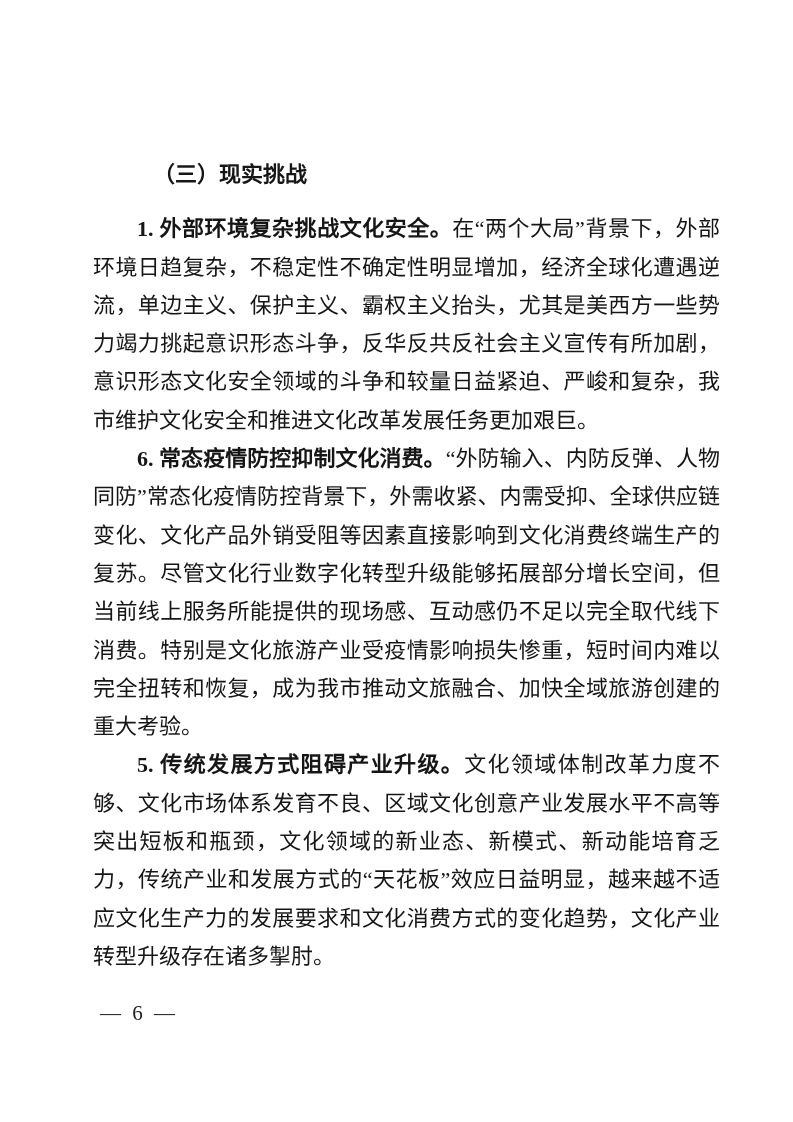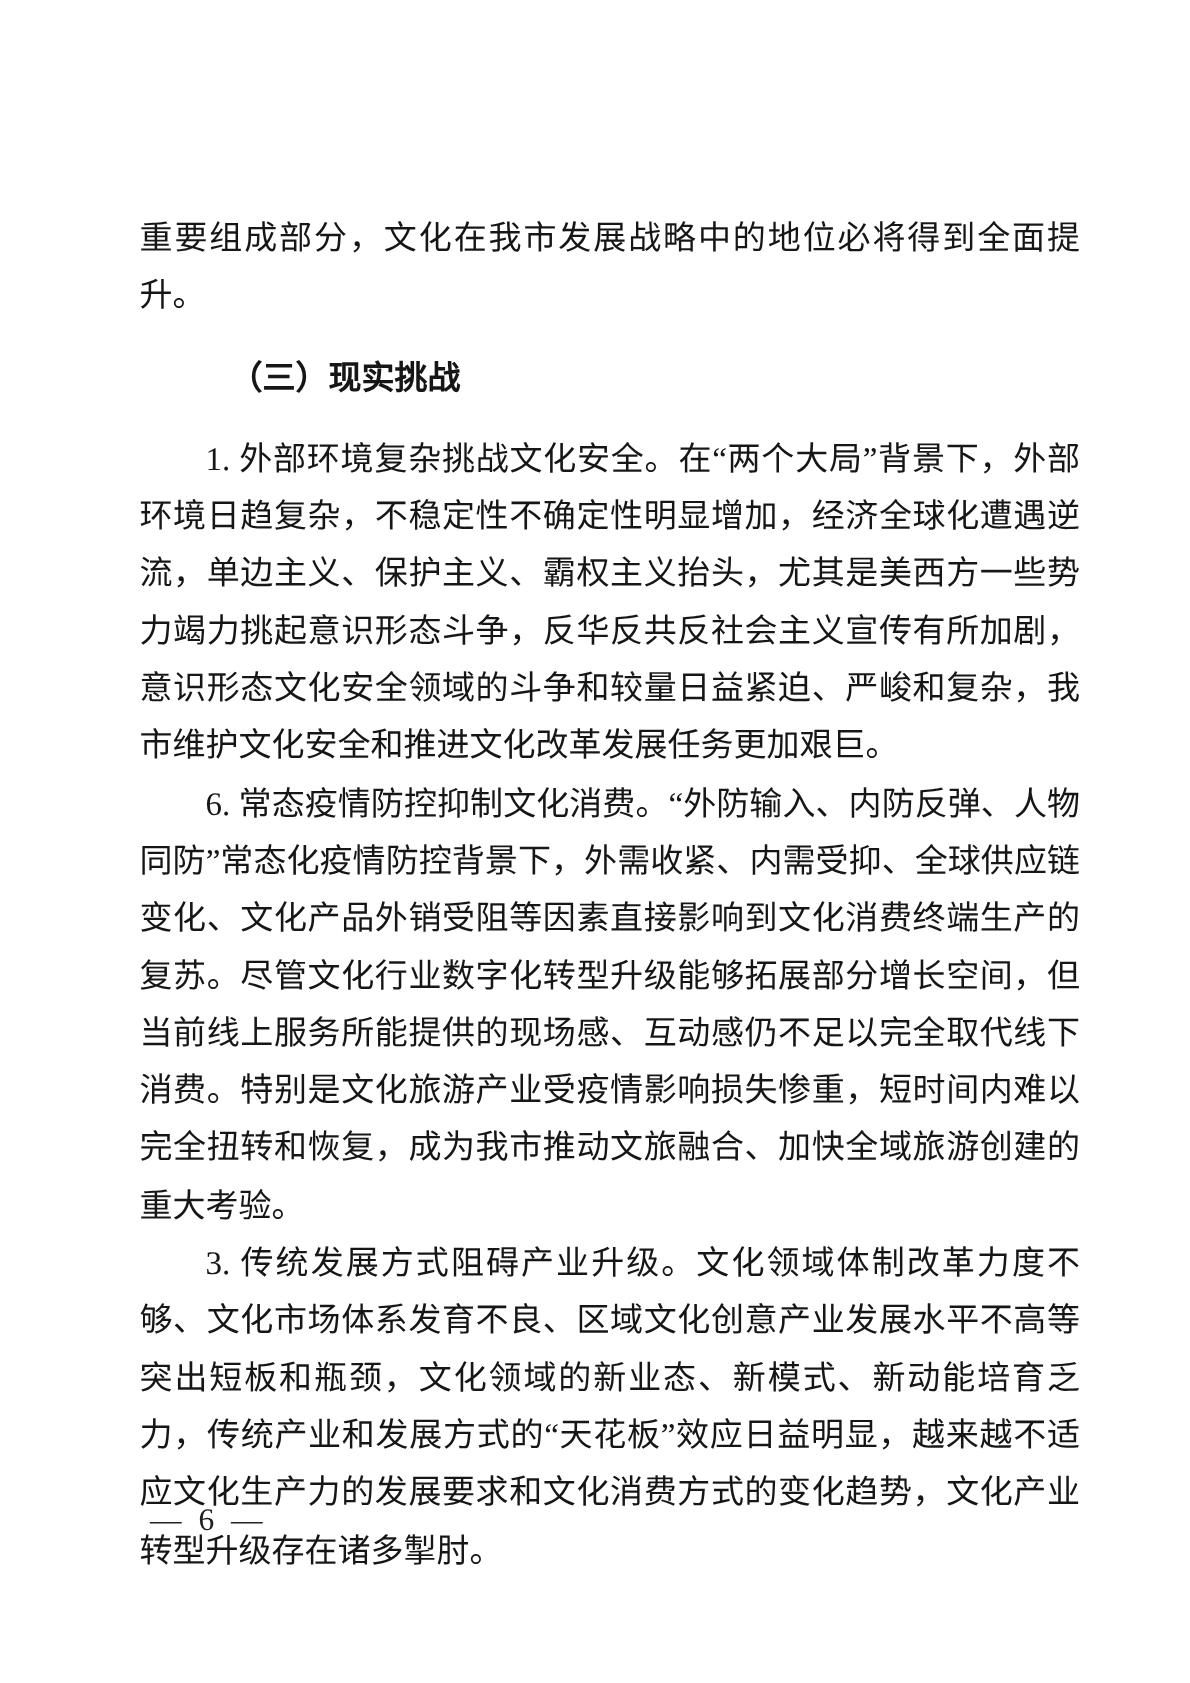--- a/index.html
+++ b/index.html
@@ -34,44 +34,43 @@
   .para.no-indent {
     text-indent: 0;
   }
   .heading {
     margin: 16px;
     padding: 0;
     text-indent: 2em;
     font-weight: 700;
   }
   .lead {
-    font-weight: 400;
+    font-weight: 700;
   }
   .footer {
     position: absolute;
     left: 100px;
     top: 1001px;
     font-family: "Liberation Serif", "DejaVu Serif", serif;
     font-size: 21px;
     letter-spacing: 3px;
     color: #222222;
   }
 </style>
 </head>
 <body>
 
 <div class="page">
   <div class="content">
 
-    <p class="para no-indent">重要组成部分，文化在我市发展战略中的地位必将得到全面提升。</p>
 
     <p class="heading">（三）现实挑战</p>
 
     <p class="para"><span class="lead">1. 外部环境复杂挑战文化安全。</span><span>在“两个大局”背景下，外部环境日趋复杂，不稳定性不确定性明显增加，经济全球化遭遇逆流，单边主义、保护主义、霸权主义抬头，尤其是美西方一些势力竭力挑起意识形态斗争，反华反共反社会主义宣传有所加剧，意识形态文化安全领域的斗争和较量日益紧迫、严峻和复杂，我市维护文化安全和推进文化改革发展任务更加艰巨。</span></p>
 
     <p class="para"><span class="lead">6. 常态疫情防控抑制文化消费。</span><span>“外防输入、内防反弹、人物同防”常态化疫情防控背景下，外需收紧、内需受抑、全球供应链变化、文化产品外销受阻等因素直接影响到文化消费终端生产的复苏。尽管文化行业数字化转型升级能够拓展部分增长空间，但当前线上服务所能提供的现场感、互动感仍不足以完全取代线下消费。特别是文化旅游产业受疫情影响损失惨重，短时间内难以完全扭转和恢复，成为我市推动文旅融合、加快全域旅游创建的重大考验。</span></p>
 
-    <p class="para"><span class="lead">3. 传统发展方式阻碍产业升级。</span><span>文化领域体制改革力度不够、文化市场体系发育不良、区域文化创意产业发展水平不高等突出短板和瓶颈，文化领域的新业态、新模式、新动能培育乏力，传统产业和发展方式的“天花板”效应日益明显，越来越不适应文化生产力的发展要求和文化消费方式的变化趋势，文化产业转型升级存在诸多掣肘。</span></p>
+    <p class="para"><span class="lead">5. 传统发展方式阻碍产业升级。</span><span>文化领域体制改革力度不够、文化市场体系发育不良、区域文化创意产业发展水平不高等突出短板和瓶颈，文化领域的新业态、新模式、新动能培育乏力，传统产业和发展方式的“天花板”效应日益明显，越来越不适应文化生产力的发展要求和文化消费方式的变化趋势，文化产业转型升级存在诸多掣肘。</span></p>
 
   </div>
 
   <div class="footer">— 6 —</div>
 </div>
 
 </body></html>

